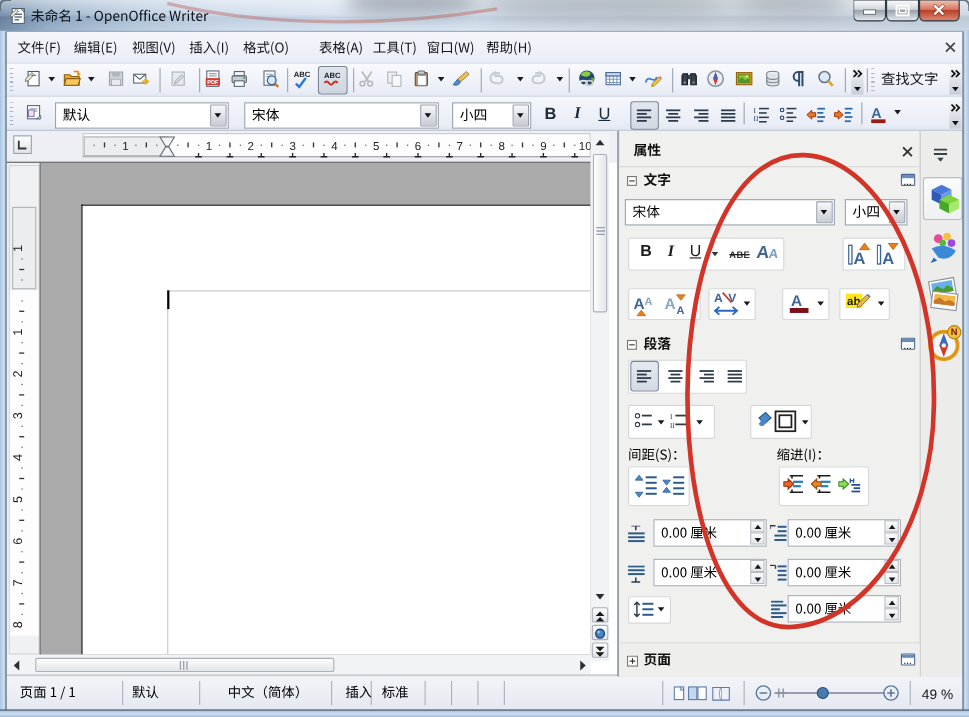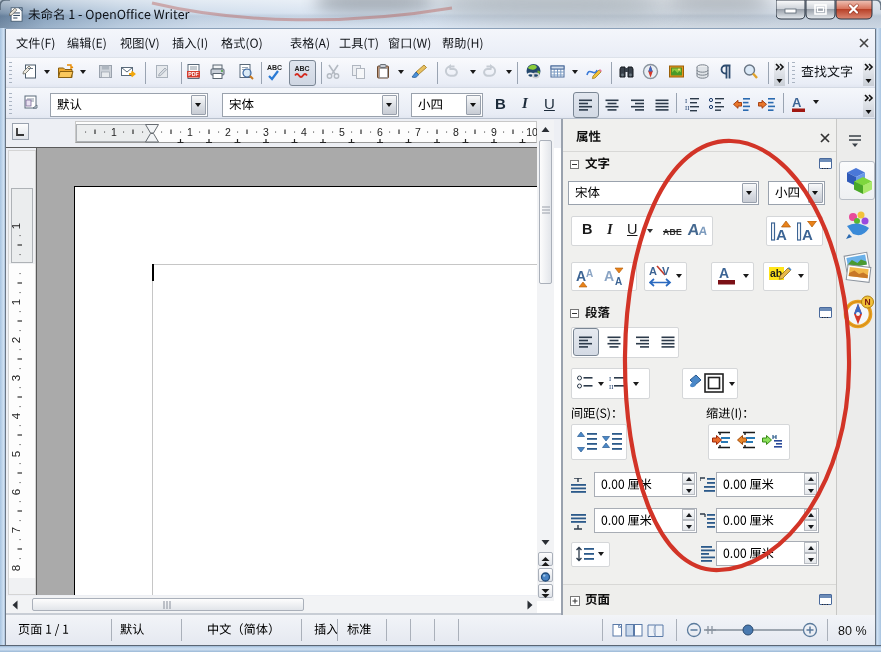--- a/index.html
+++ b/index.html
@@ -552,21 +552,21 @@
 </svg>
 <svg class="abs" style="left:686px;top:621px" width="136" height="19" viewBox="0 0 136 19">
 <circle cx="8" cy="9" r="6.5" fill="none" stroke="#5a7a9c" stroke-width="1.3"></circle>
     <path d="M4.5 9 h7" stroke="#5a7a9c" stroke-width="1.5"></path>
 <path d="M22 5 v8 M26 5 v8 M20 9 h10" stroke="#8a94a0" stroke-width="1.3"></path>
 <rect x="18" y="8.2" width="100" height="1.6" fill="#8a94a0"></rect>
 <circle cx="62" cy="9" r="5" fill="#4a7ab0" stroke="#2a4a70"></circle>
 <circle cx="124" cy="9" r="6.5" fill="none" stroke="#5a7a9c" stroke-width="1.3"></circle>
     <path d="M120.5 9 h7 M124 5.5 v7" stroke="#5a7a9c" stroke-width="1.5"></path>
 </svg>
-<div class="abs" style="left:838px;top:624px;font-size:12.5px;color:#111">80 %</div>
+<div class="abs" style="left:838px;top:624px;font-size:12.5px;color:#111">49 %</div>
 <div class="abs" style="left:561px;top:119px;width:2px;height:496px;background:#9aa2ae"></div>
 <div class="abs" style="left:563px;top:119px;width:273px;height:496px;background:#f0f0ee"></div>
 <div class="abs" style="left:836px;top:119px;width:41px;height:496px;background:#ececeb;border-left:1px solid #c8c8c6"></div>
 <svg style="position:absolute;left:576px;top:130px;overflow:visible" width="27" height="18" viewBox="0 -11.0 27 18">
     <path d="M3.1 -9H9.8V-8.3H3.1ZM1.6 -10.1V-6.4C1.6 -4.4 1.5 -1.6 0.3 0.3C0.7 0.5 1.3 0.8 1.6 1.1C2.9 -1 3.1 -4.2 3.1 -6.4V-7.1H11.3V-10.1ZM5.1 -4.5H6.6V-3.9H5.1ZM8 -4.5H9.5V-3.9H8ZM10 -7.1C8.5 -6.7 5.8 -6.6 3.6 -6.6C3.7 -6.3 3.8 -5.9 3.9 -5.7C4.7 -5.7 5.7 -5.7 6.6 -5.7V-5.3H3.8V-3H6.6V-2.6H3.3V1.1H4.6V-1.6H6.6V-0.9L4.9 -0.8L5 0.2L8.9 0L9 0.5L9.2 0.4C9.3 0.6 9.4 0.9 9.4 1.1C10.1 1.1 10.6 1.1 11 1C11.4 0.8 11.5 0.5 11.5 -0V-2.6H8V-3H10.9V-5.3H8V-5.8C9 -5.9 10 -6.1 10.8 -6.2ZM8.4 -1.3 8.5 -0.9 8 -0.9V-1.6H10.1V-0C10.1 0.1 10.1 0.1 9.9 0.1H9.9C9.8 -0.3 9.5 -1 9.2 -1.5Z M16.7 -0.7V0.7H24.6V-0.7H21.6V-3.2H23.9V-4.6H21.6V-6.7H24.2V-8.1H21.6V-10.6H20.1V-8.1H19.1C19.2 -8.7 19.3 -9.2 19.4 -9.8L17.9 -10.1C17.8 -9 17.6 -7.9 17.3 -7C17.1 -7.5 16.8 -8.1 16.6 -8.6L15.9 -8.2V-10.6H14.4V-8.1L13.3 -8.2C13.2 -7.2 13 -5.8 12.7 -4.9L13.8 -4.5C14.1 -5.4 14.3 -6.8 14.4 -7.8V1.1H15.9V-7.5C16.1 -6.9 16.3 -6.4 16.3 -6L17 -6.4C16.9 -6.1 16.8 -5.8 16.7 -5.6C17 -5.5 17.7 -5.1 18 -4.9C18.3 -5.4 18.5 -6 18.7 -6.7H20.1V-4.6H17.7V-3.2H20.1V-0.7Z" fill="#111"></path>
   </svg>
 <svg class="abs" style="left:819px;top:132px" width="12" height="12">
     <path d="M2 2 l8 8 m0-8 l-8 8" stroke="#333" stroke-width="1.7"></path>
   </svg>
 <div class="abs" style="left:563px;top:151px;width:273px;height:1px;background:#d8d8d6"></div>

